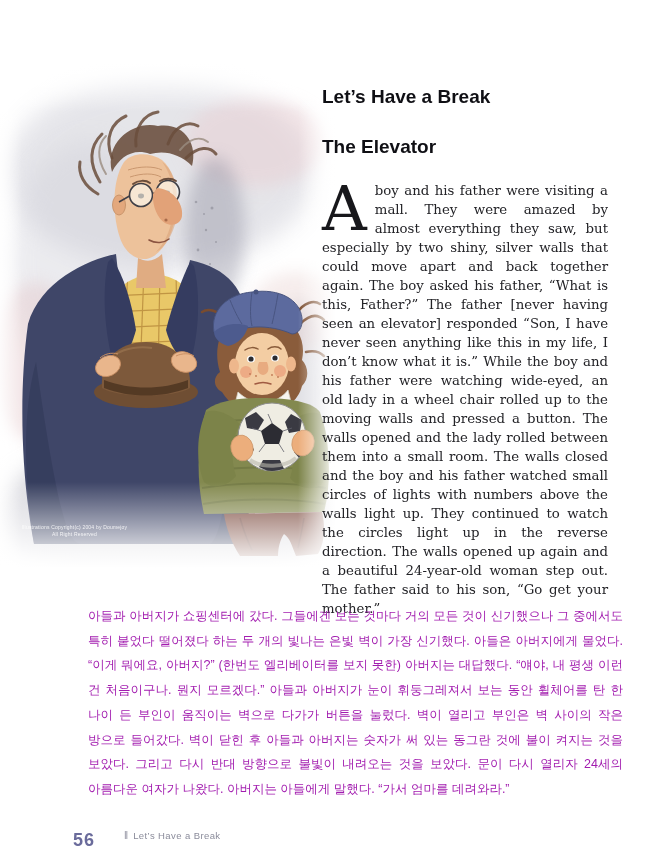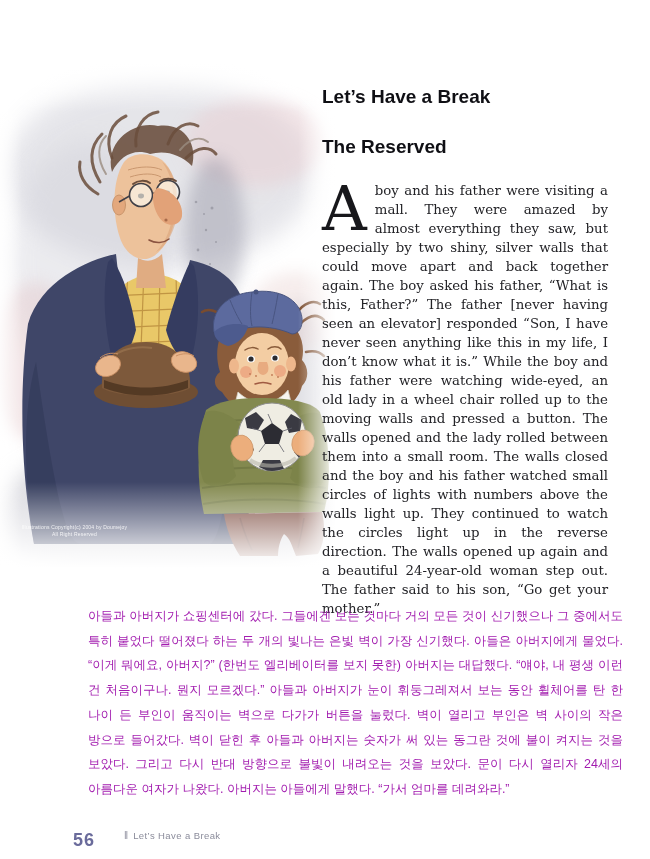--- a/index.html
+++ b/index.html
@@ -272,21 +272,21 @@
       <rect x="0" y="420" width="335" height="115" fill="url(#fadeBottom)"></rect>
     </svg>
     <div class="credit">
       <span>Illustrations Copyright(c) 2004 by Doumejoy</span><br>
       <span>All Right Reserved</span>
     </div>
   </div>
 
   <div class="content-col">
     <h1 class="title">Let’s Have a Break</h1>
-    <h2 class="subtitle">The Reserved</h2>
+    <h2 class="subtitle">The Elevator</h2>
     <p class="story"><span class="dropcap">A</span><span>boy and his father were visiting a mall. They were amazed by almost everything they saw, but especially by two shiny, silver walls that could move apart and back together again. The boy asked his father, “What is this, Father?” The father [never having seen an elevator] responded “Son, I have never seen anything like this in my life, I don’t know what it is.” While the boy and his father were watching wide-eyed, an old lady in a wheel chair rolled up to the moving walls and pressed a button. The walls opened and the lady rolled between them into a small room. The walls closed and the boy and his father watched small circles of lights with numbers above the walls light up. They continued to watch the circles light up in the reverse direction. The walls opened up again and a beautiful 24-year-old woman step out. The father said to his son, “Go get your mother.”</span></p>
   </div>
 
   <div class="korean">아들과 아버지가 쇼핑센터에 갔다. 그들에겐 보는 것마다 거의 모든 것이 신기했으나 그 중에서도 특히 붙었다 떨어졌다 하는 두 개의 빛나는 은빛 벽이 가장 신기했다. 아들은 아버지에게 물었다. “이게 뭐에요, 아버지?” (한번도 엘리베이터를 보지 못한) 아버지는 대답했다. “얘야, 내 평생 이런 건 처음이구나. 뭔지 모르겠다.” 아들과 아버지가 눈이 휘둥그레져서 보는 동안 휠체어를 탄 한 나이 든 부인이 움직이는 벽으로 다가가 버튼을 눌렀다. 벽이 열리고 부인은 벽 사이의 작은 방으로 들어갔다. 벽이 닫힌 후 아들과 아버지는 숫자가 써 있는 동그란 것에 불이 켜지는 것을 보았다. 그리고 다시 반대 방향으로 불빛이 내려오는 것을 보았다. 문이 다시 열리자 24세의 아름다운 여자가 나왔다. 아버지는 아들에게 말했다. “가서 엄마를 데려와라.”</div>
 
   <div class="footer">
     <span class="page-num">56</span>
     <span class="footer-sep">‖</span>
     <span class="footer-title">Let’s Have a Break</span>
   </div>

